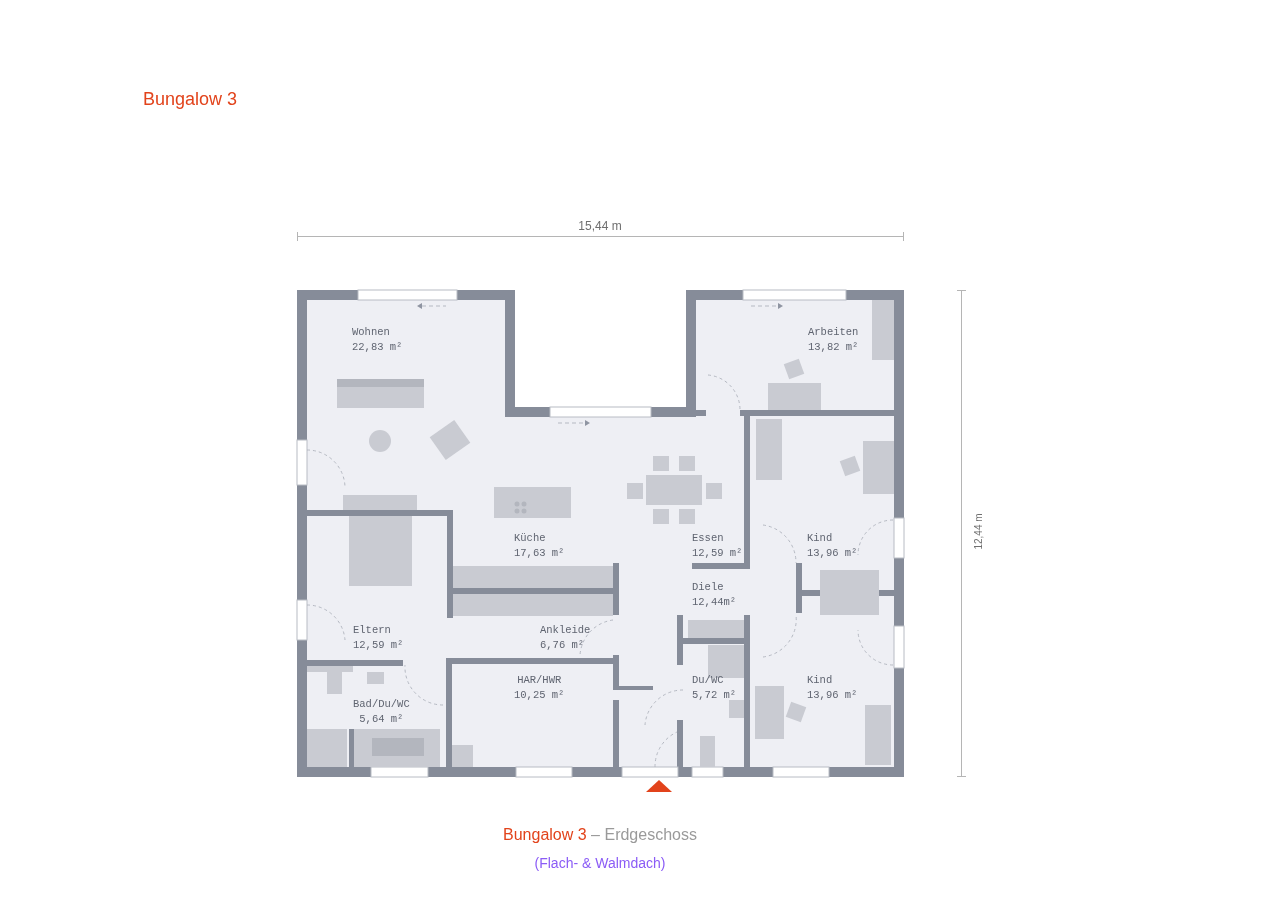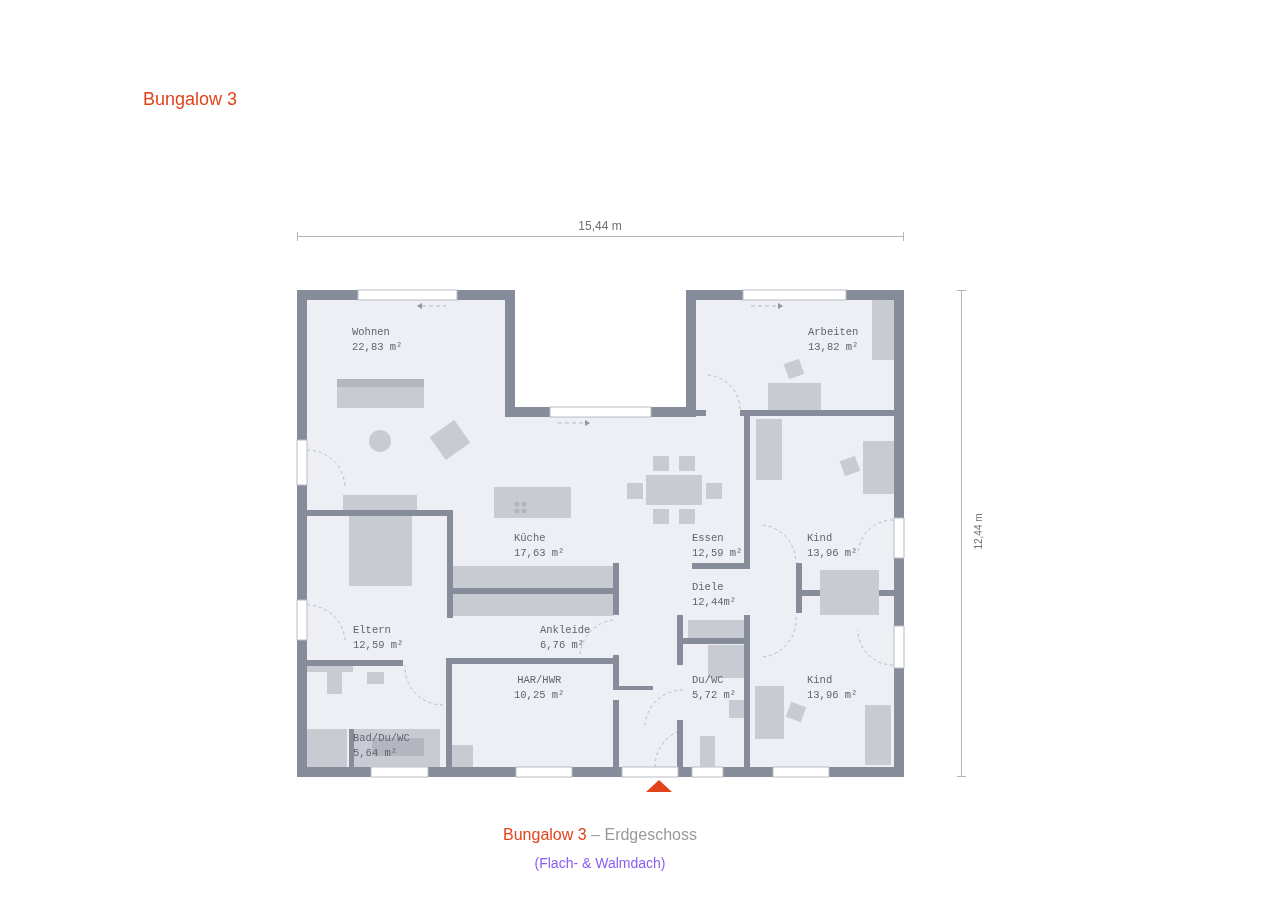--- a/index.html
+++ b/index.html
@@ -234,21 +234,21 @@
   <div>10,25 m²</div>
 </div>
 <div class="room-label" style="left:692px; top:673px;">
   <div>Du/WC</div>
   <div>5,72 m²</div>
 </div>
 <div class="room-label" style="left:807px; top:673px;">
   <div>Kind</div>
   <div>13,96 m²</div>
 </div>
-<div class="room-label" style="left:353px; top:731px;">
+<div class="room-label" style="left:353px; top:697px;text-align:center;">
   <div>Bad/Du/WC</div>
   <div>5,64 m²</div>
 </div>
 
 <div class="entrance"></div>
 
 <div class="caption">
   <span class="brand">Bungalow 3</span><span class="rest"> – </span><span class="rest">Erdgeschoss</span>
 </div>
 <div class="subcaption">(Flach- &amp; Walmdach)</div>

